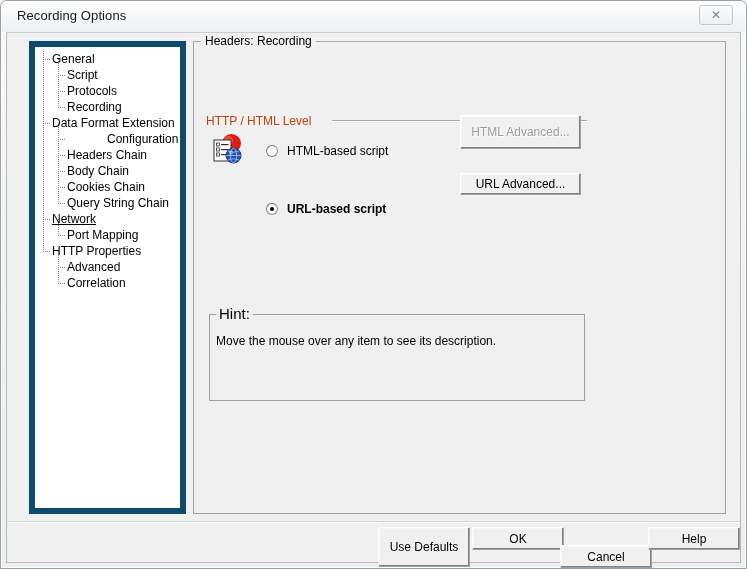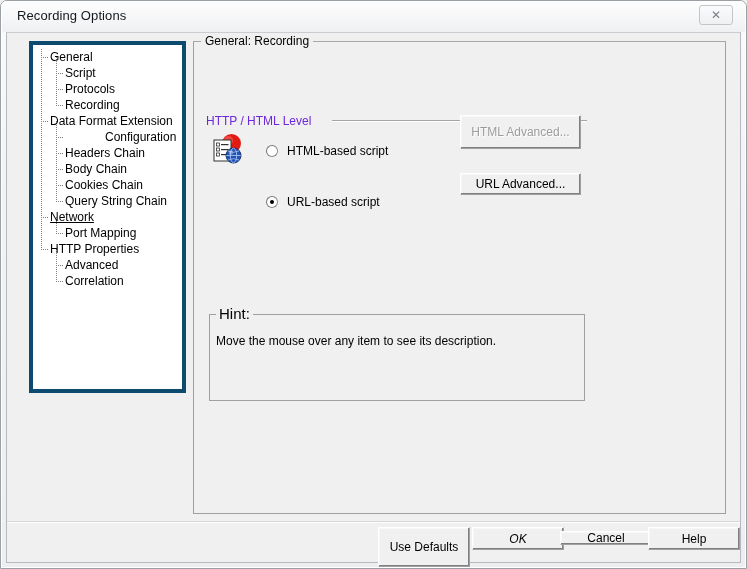--- a/index.html
+++ b/index.html
@@ -98,23 +98,23 @@
     border-top: 1px solid #c9ccd0;
     box-sizing: border-box;
   }
 
   
   #tree-panel {
     position: absolute;
     left: 22px;
     top: 8px;
     width: 157px;
-    height: 352px;
+    height: 473px;
     background: #ffffff;
-    border: 4px solid #0c4a6e;
+    border: 6px solid #0c4a6e;
     box-sizing: border-box;
     overflow: hidden;
   }
   .tree-item {
     position: absolute;
     font-size: 12px;
     color: #000000;
     white-space: nowrap;
     line-height: 14px;
   }
@@ -160,21 +160,21 @@
     white-space: nowrap;
     line-height: 14px;
   }
 
   
   #section-label {
     position: absolute;
     left: 199px;
     top: 81px;
     font-size: 12px;
-    color: #6d28d9;
+    color: #c2410c;
     white-space: nowrap;
   }
   #section-line {
     position: absolute;
     left: 325px;
     top: 87px;
     width: 255px;
     height: 2px;
     border-top: 1px solid #a5a5a5;
     border-bottom: 1px solid #ffffff;
@@ -339,21 +339,21 @@
         <div class="tree-item lvl1" style="top: 181px;">Port Mapping</div>
         <div class="tree-hline" style="left: 8px; top: 204px; width: 8px;"></div>
         <div class="tree-item lvl0" style="top: 197px;">HTTP Properties</div>
         <div class="tree-hline" style="left: 23px; top: 220px; width: 8px;"></div>
         <div class="tree-item lvl1" style="top: 213px;">Advanced</div>
         <div class="tree-hline" style="left: 23px; top: 236px; width: 8px;"></div>
         <div class="tree-item lvl1" style="top: 229px;">Correlation</div>
       </div>
 
     <div id="main-group"></div>
-    <div id="main-group-label">General: Recording</div>
+    <div id="main-group-label">Headers: Recording</div>
 
     <div id="section-label">HTTP / HTML Level</div>
     <div id="section-line"></div>
 
     <svg id="record-icon" viewBox="0 0 34 34">
 
       <circle cx="21.5" cy="11.5" r="9.5" fill="#e01b14"></circle>
       <circle cx="18.5" cy="8.5" r="4.6" fill="#f4564f" opacity="0.75"></circle>
 
       <rect x="4" y="8" width="17" height="21" fill="#ffffff" stroke="#303030" stroke-width="1"></rect>
@@ -371,34 +371,34 @@
       <path d="M17.8 19 Q23.5 21.6 29.2 19" fill="none" stroke="#9fc4ef" stroke-width="0.8"></path>
       <path d="M17.8 28 Q23.5 25.4 29.2 28" fill="none" stroke="#9fc4ef" stroke-width="0.8"></path>
       <circle cx="21" cy="20.5" r="2.2" fill="#ffffff" opacity="0.35"></circle>
     </svg>
 
     <div class="radio-row" id="radio-row-0" style="left:259px; top:110px;">
       <span class="radio-mark"></span>
       <span class="radio-label">HTML-based script</span>
     </div>
 
-    <div class="radio-row" id="radio-row-1" style="left:259px; top:161px;">
+    <div class="radio-row" id="radio-row-1" style="left:259px; top:168px;font-weight:bold;">
       <span class="radio-mark checked"></span>
       <span class="radio-label">URL-based script</span>
     </div>
 
     <div class="btn disabled" id="btn-html-advanced" style="left:453px; top:82px; width:121px; height:34px;">HTML Advanced...</div>
 
     <div class="btn" id="btn-url-advanced" style="left:453px; top:140px; width:121px; height:22px;">URL Advanced...</div>
 
     <div id="hint-group"></div>
     <div id="hint-label">Hint:</div>
     <div id="hint-text">Move the mouse over any item to see its description.</div>
 
     <div id="bottom-sep"></div>
 
     <div class="btn" style="left:371px; top:494px; width:92px; height:40px;">Use Defaults</div>
-    <div class="btn" style="left:465px; top:494px; width:92px; height:23px;font-style:italic;">OK</div>
-    <div class="btn" style="left:553px; top:498px; width:92px; height:14px;">Cancel</div>
+    <div class="btn" style="left:465px; top:494px; width:92px; height:23px;">OK</div>
+    <div class="btn" style="left:553px; top:512px; width:92px; height:23px;">Cancel</div>
     <div class="btn" style="left:641px; top:494px; width:92px; height:23px;">Help</div>
 
   </div>
 </div>
 
 </body></html>

